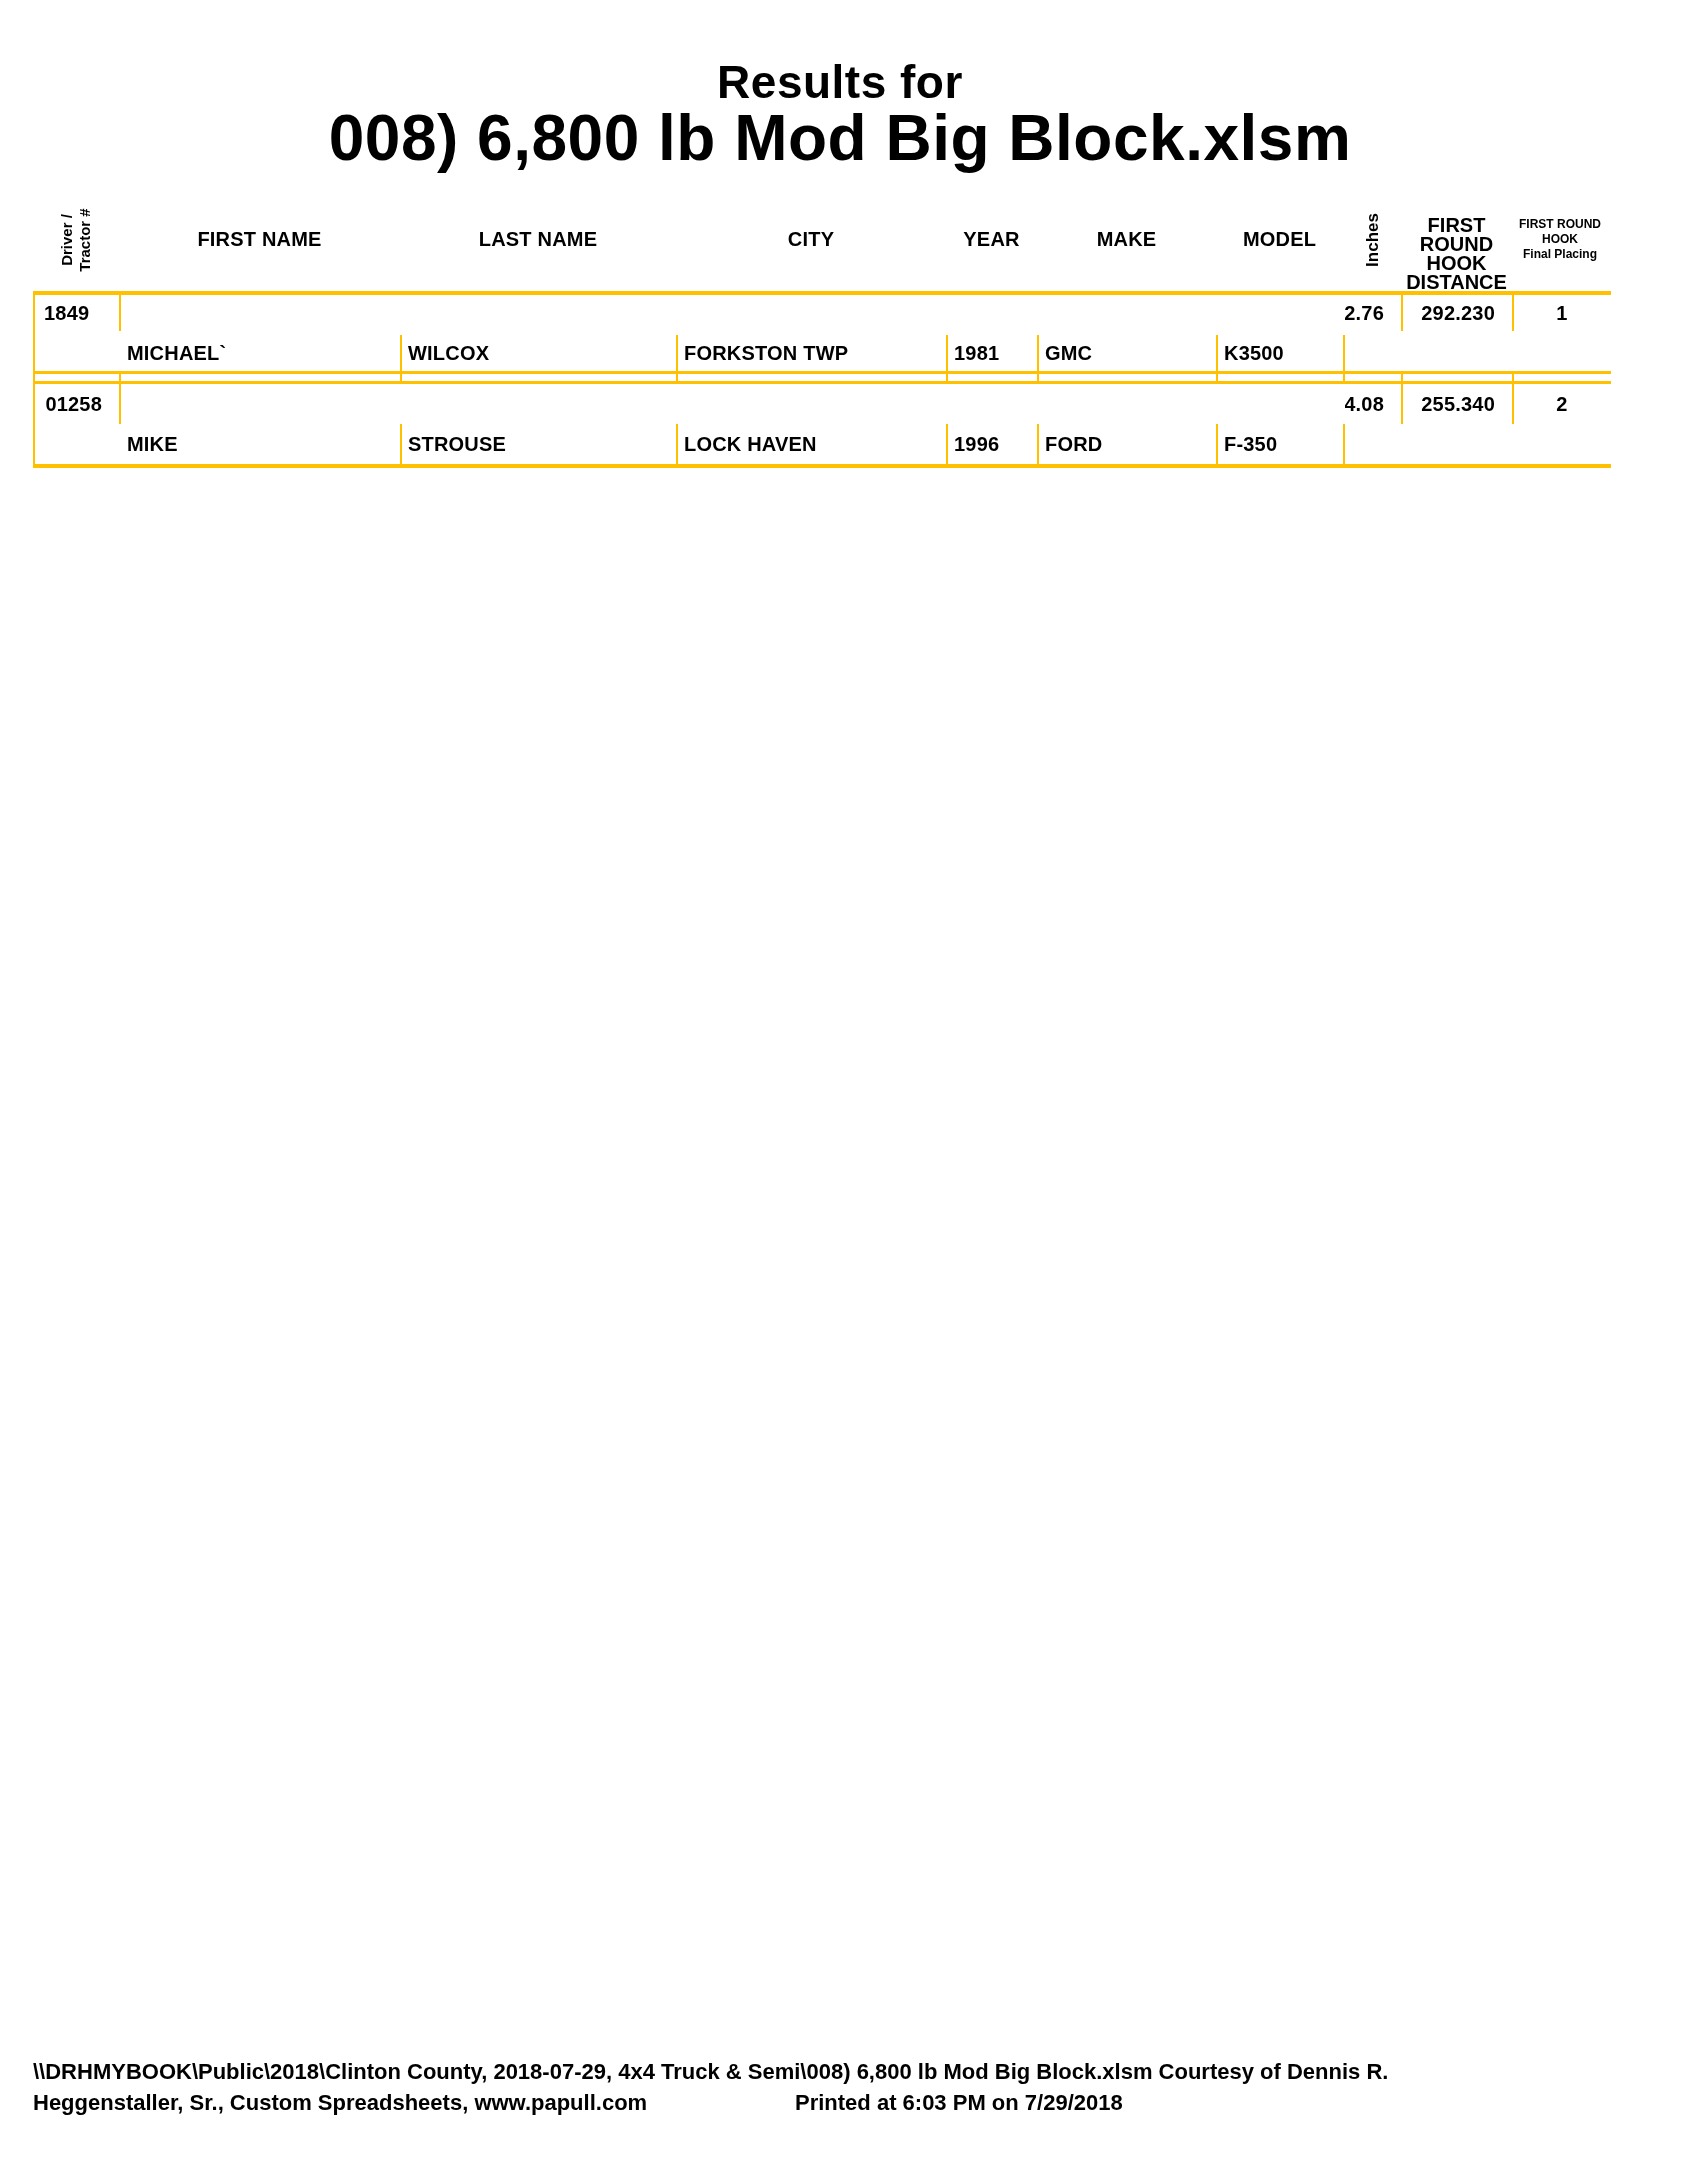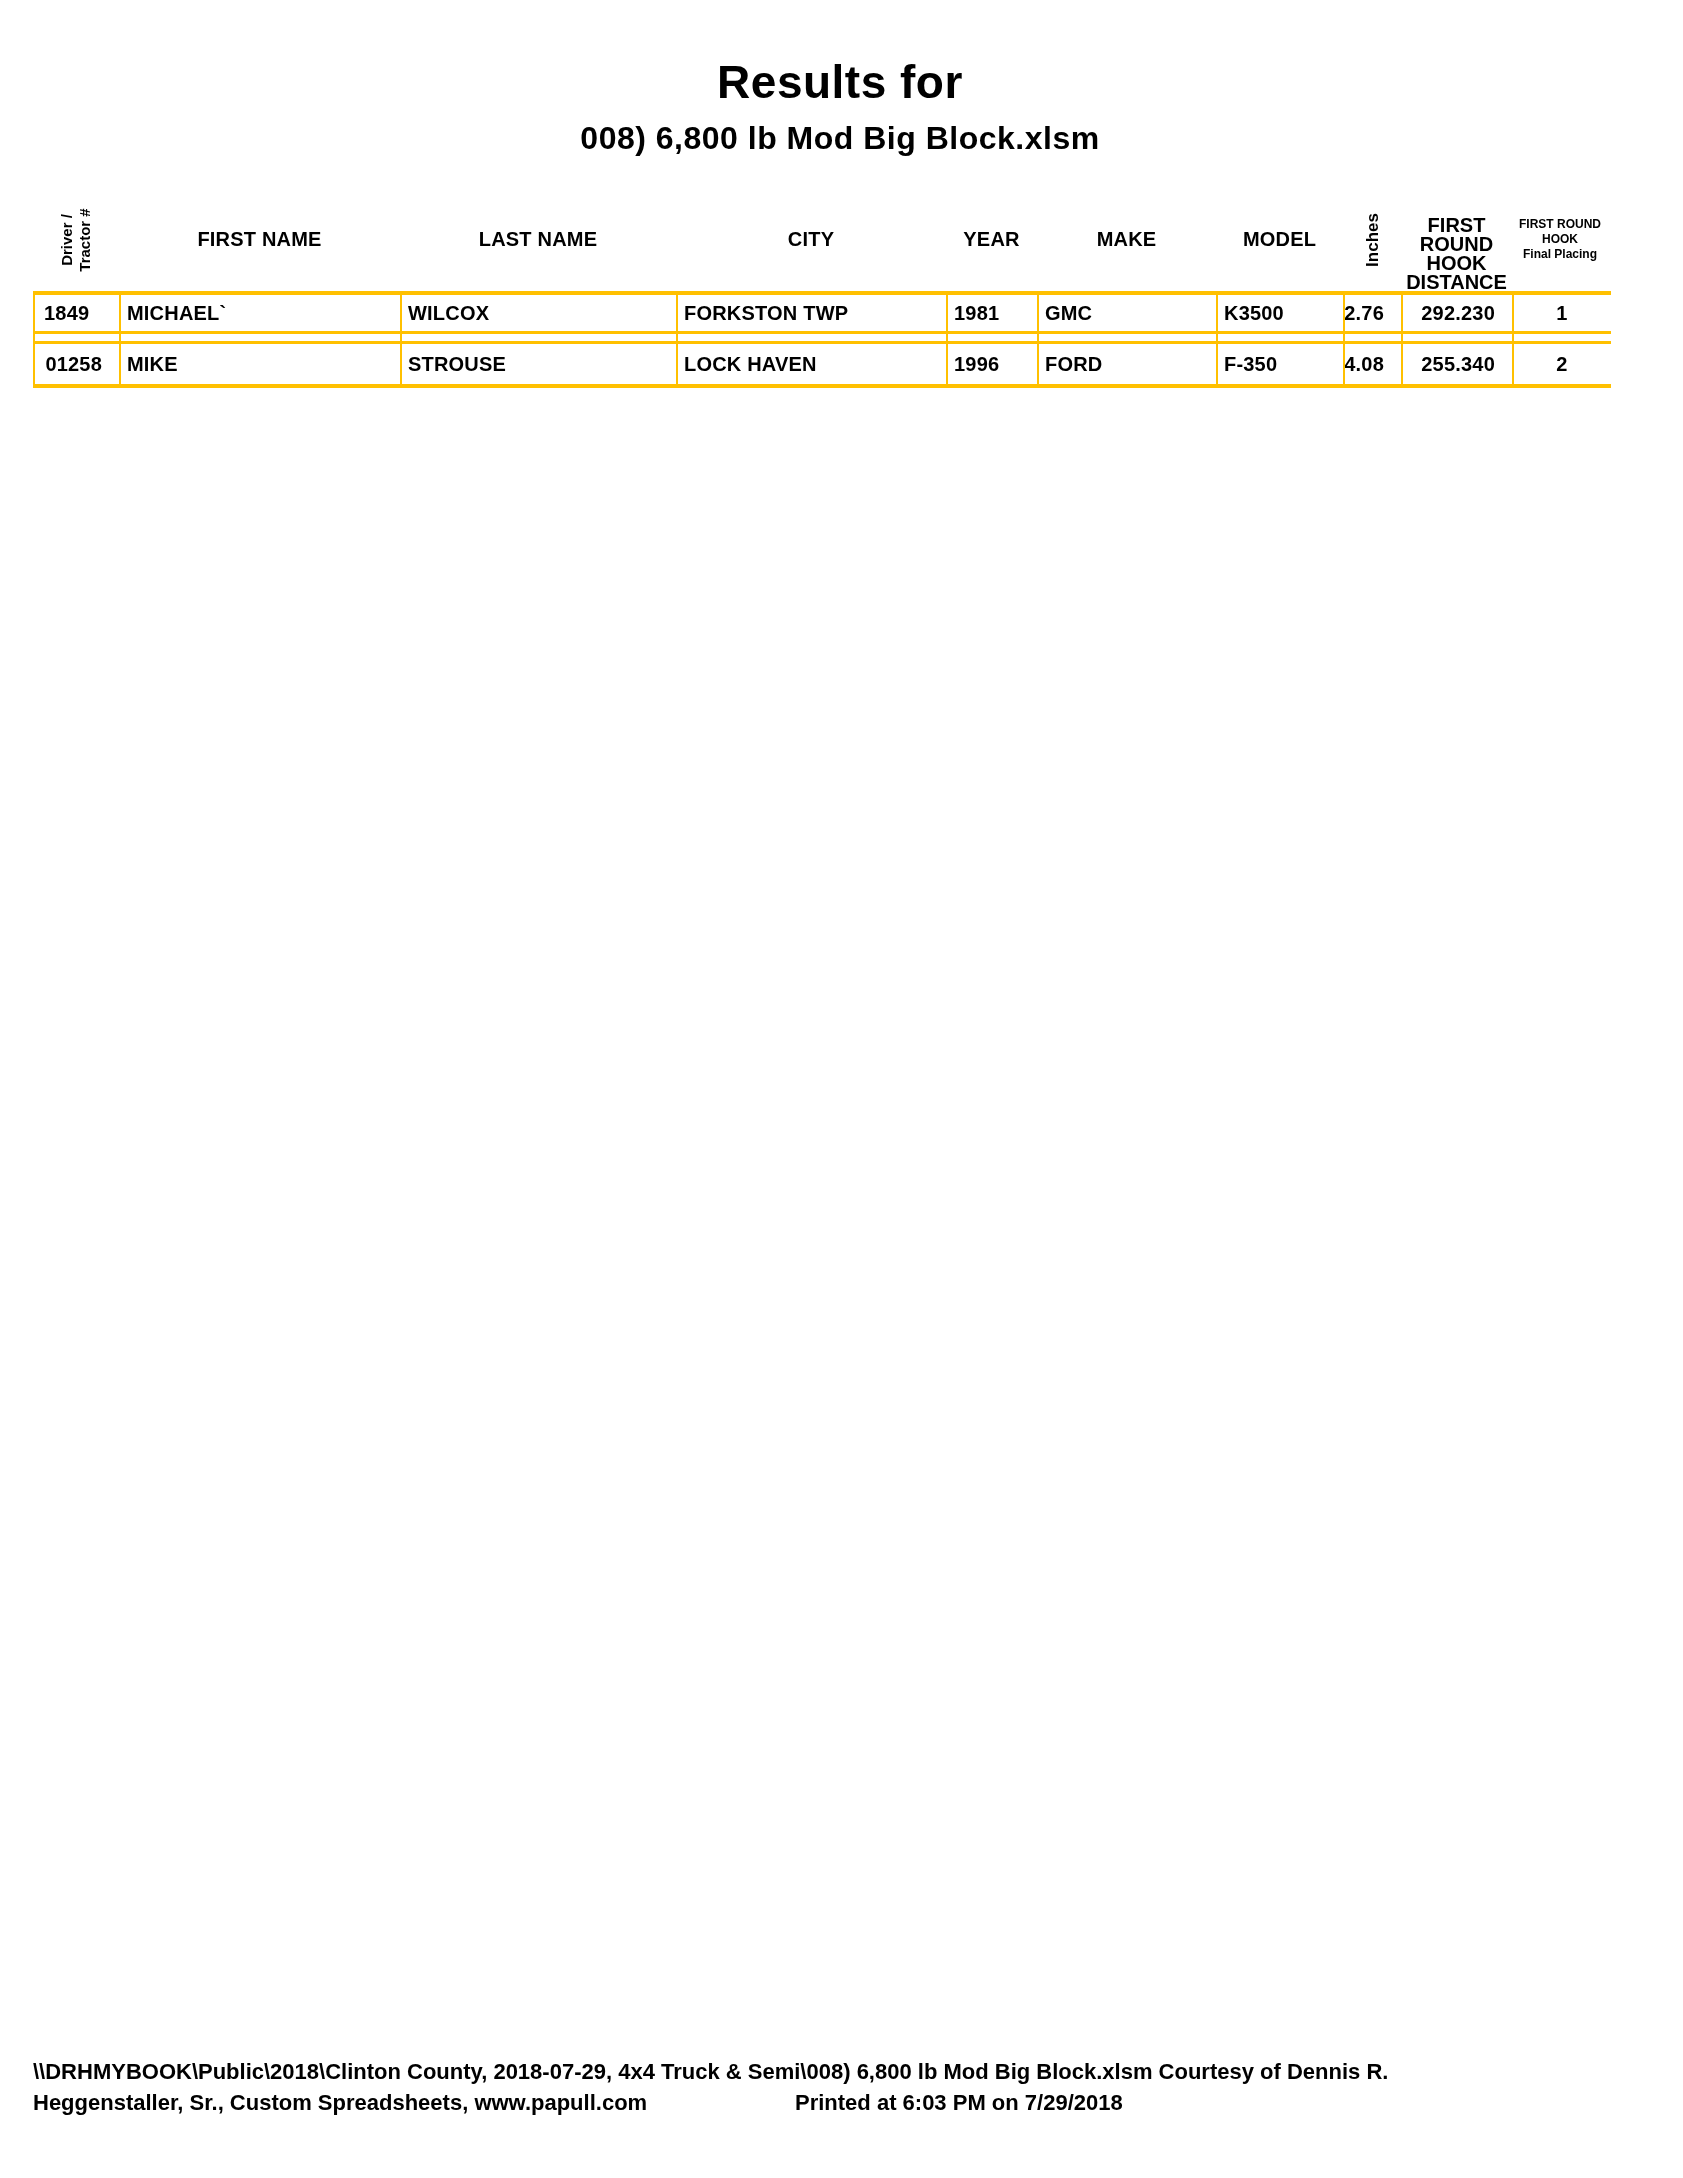--- a/index.html
+++ b/index.html
@@ -11,21 +11,21 @@
     background: #fff;
     font-family: "Liberation Sans", sans-serif;
     font-weight: bold;
     color: var(--ink);
     overflow: hidden;
   }
 
   
   .title { position: absolute; top: 57px; left: 0; width: 1680px; text-align: center; }
   .title .t1 { font-size: 46px; line-height: 51px; letter-spacing: 0.5px; }
-  .title .t2 { font-size: 32px; line-height: 61px; letter-spacing: 0.5px; }
+  .title .t2 { font-size: 64px; line-height: 61px; letter-spacing: 0.5px; }
 
   
   .grid10 {
     display: grid;
     grid-template-columns: 86px 281px 276px 270px 91px 179px 127px 58px 111px 96px;
   }
 
   
   .thead { position: absolute; left: 33px; top: 186px; height: 107px; }
   .thead .hc { position: relative; display: flex; align-items: center; justify-content: center; height: 107px; }
@@ -47,21 +47,21 @@
     overflow: hidden; white-space: nowrap;
   }
   .row > div:last-child { border-right: none; }
   .r1 { border-top: 4px solid var(--gold); border-bottom: 3px solid var(--gold); }
   .r1 > div { height: 36px; }
   .spacer { height: 7px; border-left: 2px solid var(--gold); }
   .spacer > div { border-right: 2px solid var(--gold); }
   .spacer > div:last-child { border-right: none; }
   .r2 { border-top: 3px solid var(--gold); border-bottom: 4px solid var(--gold); }
   .r2 > div { height: 40px; }
-  .L { justify-content: flex-start; padding-left: 6px; }
+  .L { justify-content: flex-start; padding-left: 6px; margin-top: 40px; }
   .L8 { justify-content: flex-start; padding-left: 9px; }
   .R { justify-content: flex-end; padding-right: 17px; }
   .C { justify-content: center; }
 
   
   .footer { position: absolute; left: 33px; top: 2057px; width: 1624px; font-size: 22px; line-height: 30px; }
   .f2 { position: relative; margin-top: 1px; }
   .printed { position: absolute; left: 762px; top: 0; }
 </style>
 </head>

